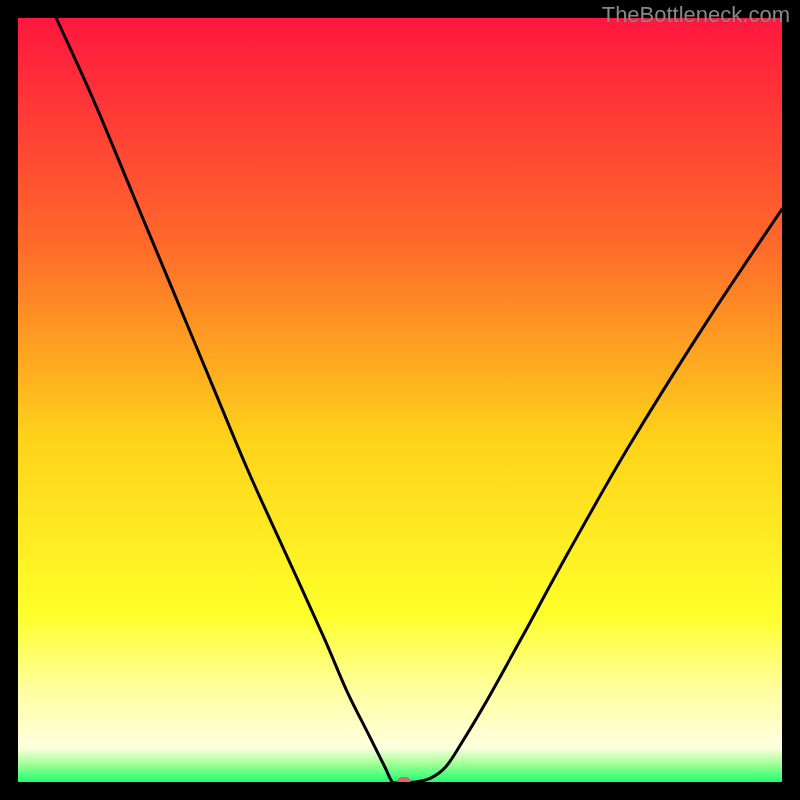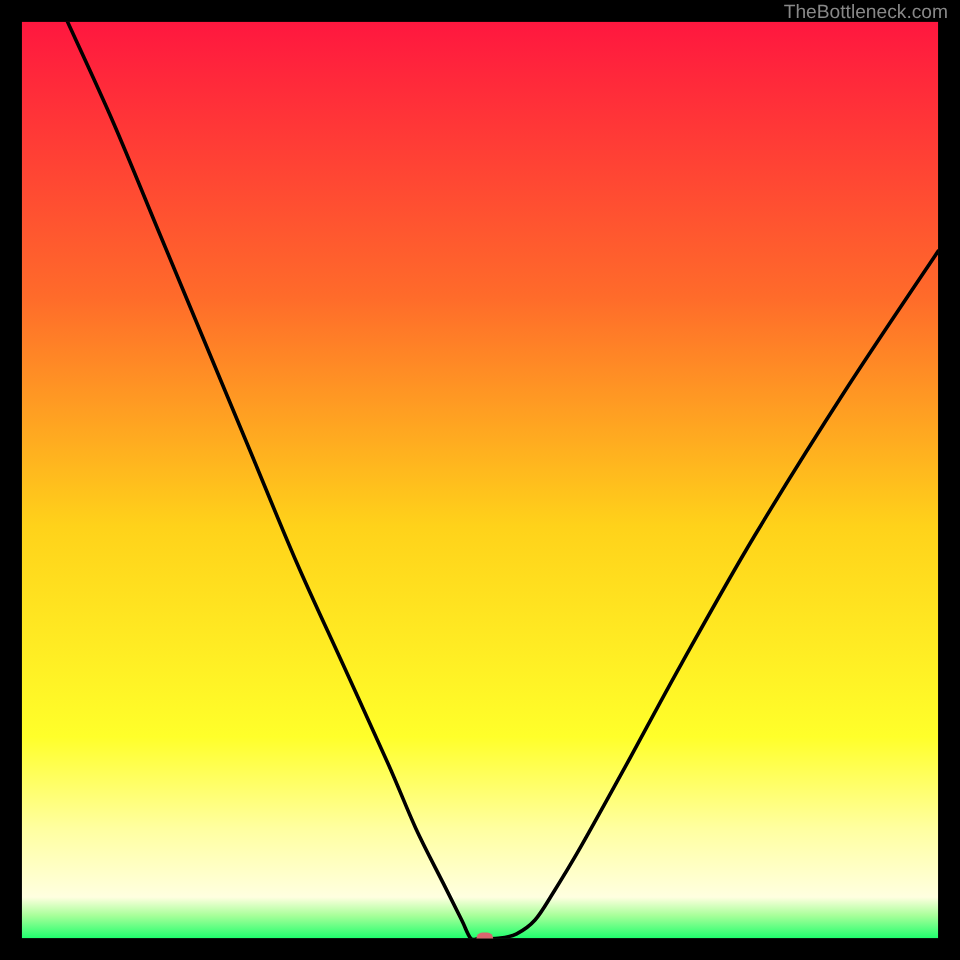--- a/index.html
+++ b/index.html
@@ -9,21 +9,21 @@
     height: 800px;
     background: #000;
     position: relative;
     font-family: Arial, Helvetica, sans-serif;
   }
   .watermark {
     position: absolute;
     top: 2px;
     right: 10px;
     color: #888;
-    font-size: 16px;
+    font-size: 22px;
     font-weight: 500;
     z-index: 10;
   }
   .plot-area {
     position: absolute;
     left: 18px;
     top: 18px;
     width: 764px;
     height: 764px;
     overflow: hidden;

